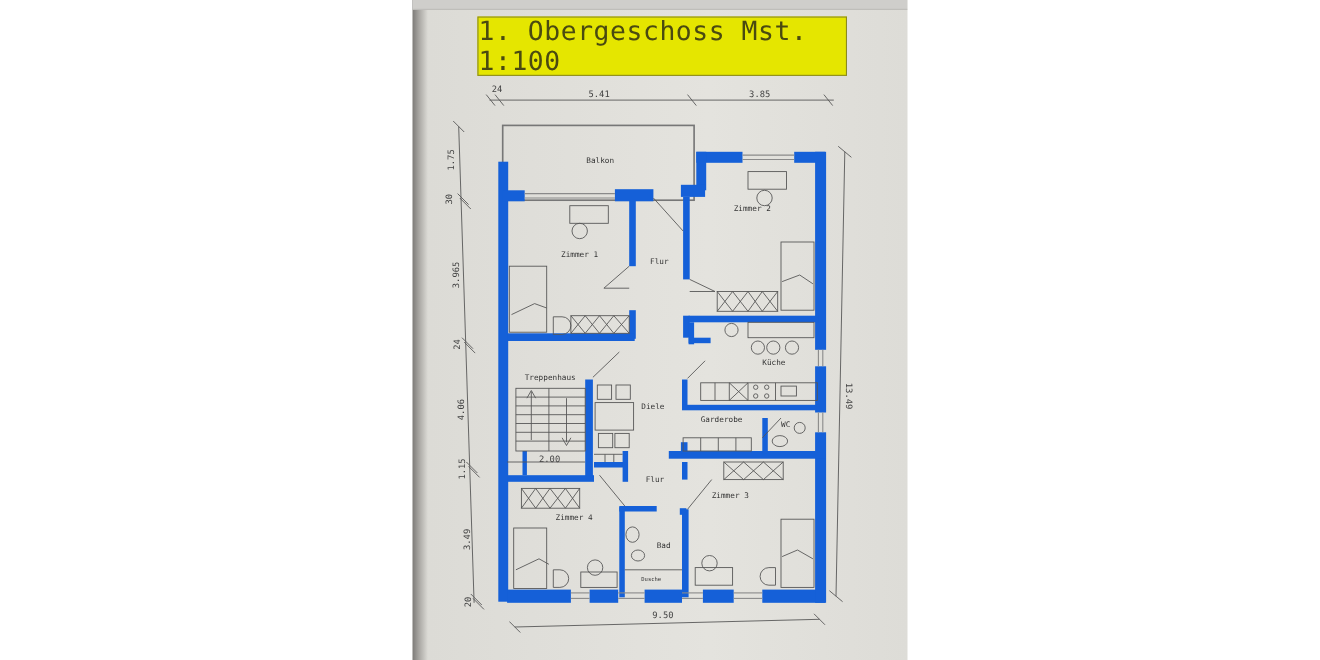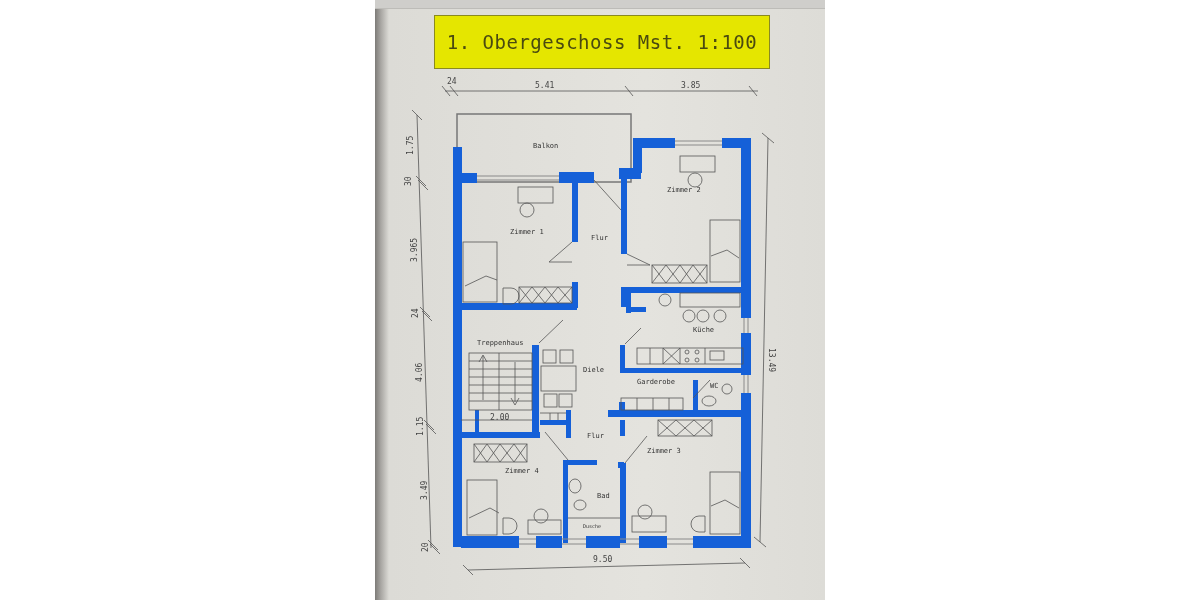--- a/index.html
+++ b/index.html
@@ -1,20 +1,20 @@
 <!DOCTYPE html>
 <html><head>
 <meta charset="utf-8">
 <style>
   html,body{margin:0;padding:0;}
   body{width:1200px;height:600px;background:#ffffff;position:relative;overflow:hidden;font-family:"DejaVu Sans Mono","Liberation Mono",monospace;}
   #photo{position:absolute;left:375px;top:0;width:450px;height:600px;background:linear-gradient(90deg,#7d7b78 0px,#a9a7a3 6px,#dcdbd6 14px,#e4e3de 60%,#dddcd7 100%);overflow:hidden;}
   #photo .topbar{position:absolute;left:0;top:0;width:450px;height:8px;background:#cfcecb;border-bottom:1px solid #bdbcb8;}
   #title-box{position:absolute;left:59px;top:15px;width:334px;height:52px;background:#e5e600;border:1px solid #8a8a20;display:flex;align-items:center;justify-content:center;}
-  #title-box span{font-family:"DejaVu Sans Mono",monospace;font-size:19px;color:#4a4a10;letter-spacing:0.5px;}
+  #title-box span{font-family:"DejaVu Sans Mono",monospace;font-size:24px;color:#4a4a10;letter-spacing:0.5px;}
   svg{position:absolute;left:0;top:0;}
   .dim{font-family:"DejaVu Sans Mono",monospace;font-size:8px;fill:#444;}
   .room{font-family:"DejaVu Sans Mono",monospace;font-size:7px;fill:#333;}
 </style>
 </head>
 <body>
 
 <div id="photo">
   <div class="topbar"></div>
   <div id="title-box">

